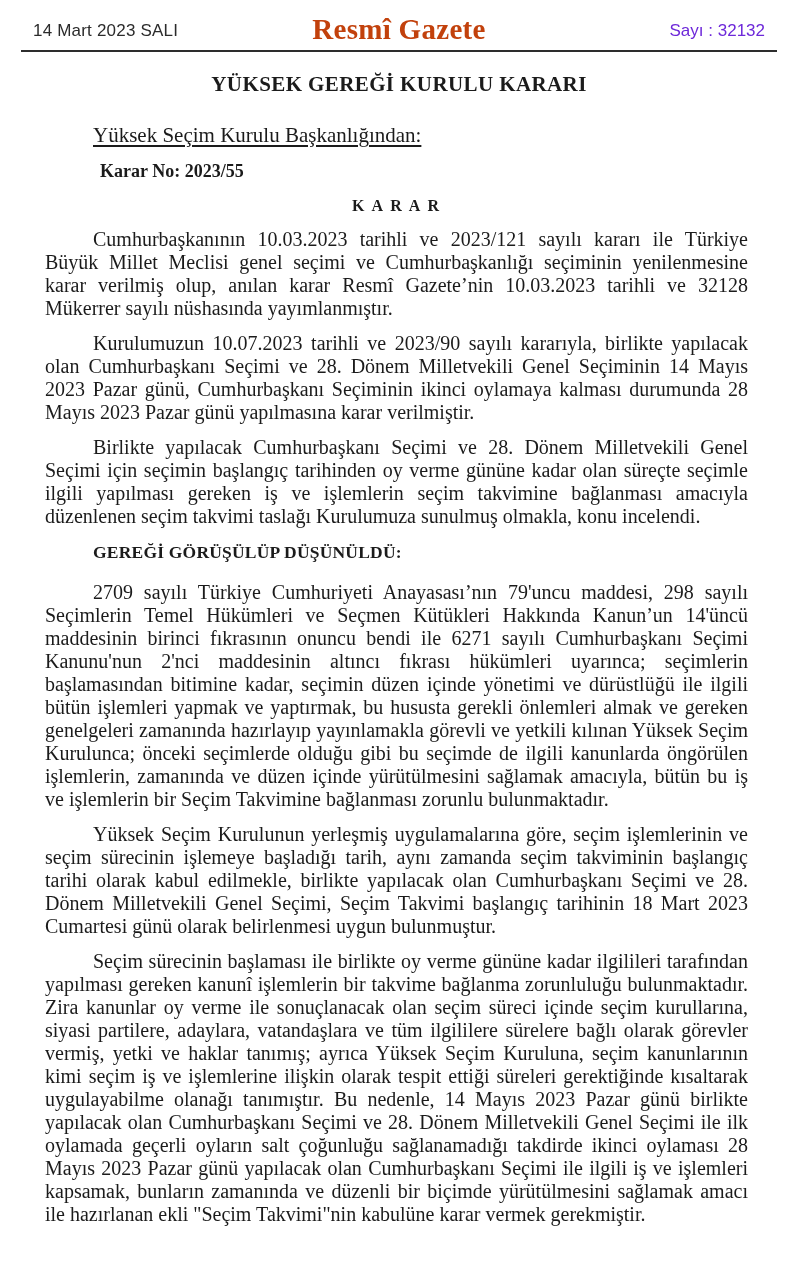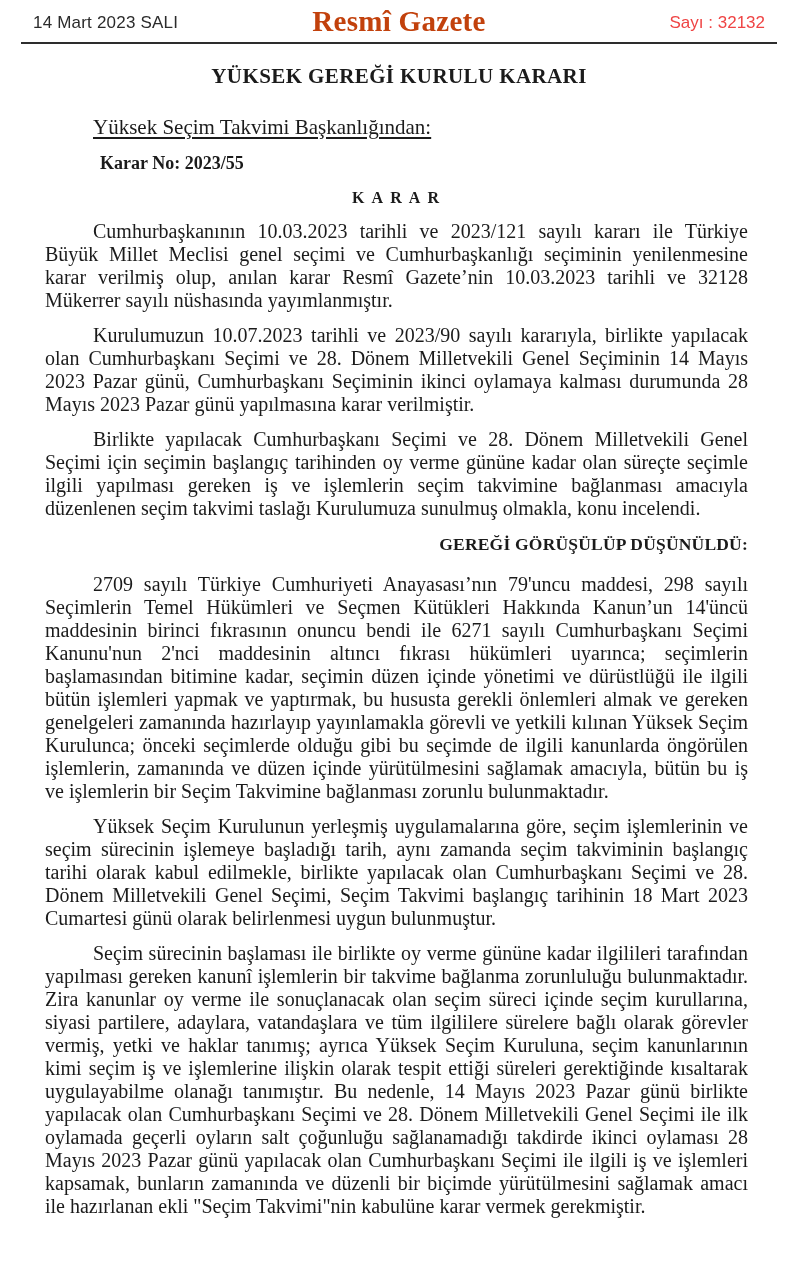--- a/index.html
+++ b/index.html
@@ -8,21 +8,21 @@
     width: 798px;
     height: 1264px;
     background: #ffffff;
     color: #1b1b1b;
     font-family: "Liberation Serif", serif;
     overflow: hidden;
     position: relative;
   }
   .masthead {
     position: relative;
-    height: 42px;
+    height: 50px;
     padding-left: 28px;
   }
   .masthead .date {
     position: absolute;
     left: 33px;
     bottom: 9px;
     font-family: "Liberation Sans", sans-serif;
     font-size: 17px;
     color: #2b2b2b;
     letter-spacing: 0.2px;
@@ -36,21 +36,21 @@
     font-weight: bold;
     color: #c2410c;
     letter-spacing: 0.3px;
   }
   .masthead .issue {
     position: absolute;
     right: 33px;
     bottom: 9px;
     font-family: "Liberation Sans", sans-serif;
     font-size: 17px;
-    color: #ef4444;
+    color: #6d28d9;
   }
   .rule {
     border: none;
     border-top: 2px solid #2d2d2d;
     margin: 0 21px;
   }
   .doc-title {
     margin: 20px 0 0 0;
     text-align: center;
     font-size: 21px;
@@ -85,41 +85,40 @@
     font-size: 20px;
     line-height: 23px;
     text-align: justify;
     text-indent: 48px;
   }
   .section-heading {
     margin: 14px 0 18px 48px;
     font-size: 17.5px;
     font-weight: bold;
     letter-spacing: 0.2px;
-    text-align: right;
   }
 </style>
 </head>
 <body>
 
 <div class="page">
 
   <div class="masthead">
     <span class="date">14 Mart 2023 SALI</span>
     <span class="gazette-title">Resmî Gazete</span>
     <span class="issue">Sayı : 32132</span>
   </div>
 
   <hr class="rule">
 
   <h1 class="doc-title">YÜKSEK GEREĞİ KURULU KARARI</h1>
 
   <div class="content">
 
-    <div class="authority">Yüksek Seçim Takvimi Başkanlığından:</div>
+    <div class="authority">Yüksek Seçim Kurulu Başkanlığından:</div>
 
     <div class="karar-no">Karar No: 2023/55</div>
 
     <div class="karar-heading">K A R A R</div>
 
     <p class="para">Cumhurbaşkanının 10.03.2023 tarihli ve 2023/121 sayılı kararı ile Türkiye Büyük Millet Meclisi genel seçimi ve Cumhurbaşkanlığı seçiminin yenilenmesine karar verilmiş olup, anılan karar Resmî Gazete’nin 10.03.2023 tarihli ve 32128 Mükerrer sayılı nüshasında yayımlanmıştır.</p>
 
     <p class="para">Kurulumuzun 10.07.2023 tarihli ve 2023/90 sayılı kararıyla, birlikte yapılacak olan Cumhurbaşkanı Seçimi ve 28. Dönem Milletvekili Genel Seçiminin 14 Mayıs 2023 Pazar günü, Cumhurbaşkanı Seçiminin ikinci oylamaya kalması durumunda 28 Mayıs 2023 Pazar günü yapılmasına karar verilmiştir.</p>
 
     <p class="para">Birlikte yapılacak Cumhurbaşkanı Seçimi ve 28. Dönem Milletvekili Genel Seçimi için seçimin başlangıç tarihinden oy verme gününe kadar olan süreçte seçimle ilgili yapılması gereken iş ve işlemlerin seçim takvimine bağlanması amacıyla düzenlenen seçim takvimi taslağı Kurulumuza sunulmuş olmakla, konu incelendi.</p>

